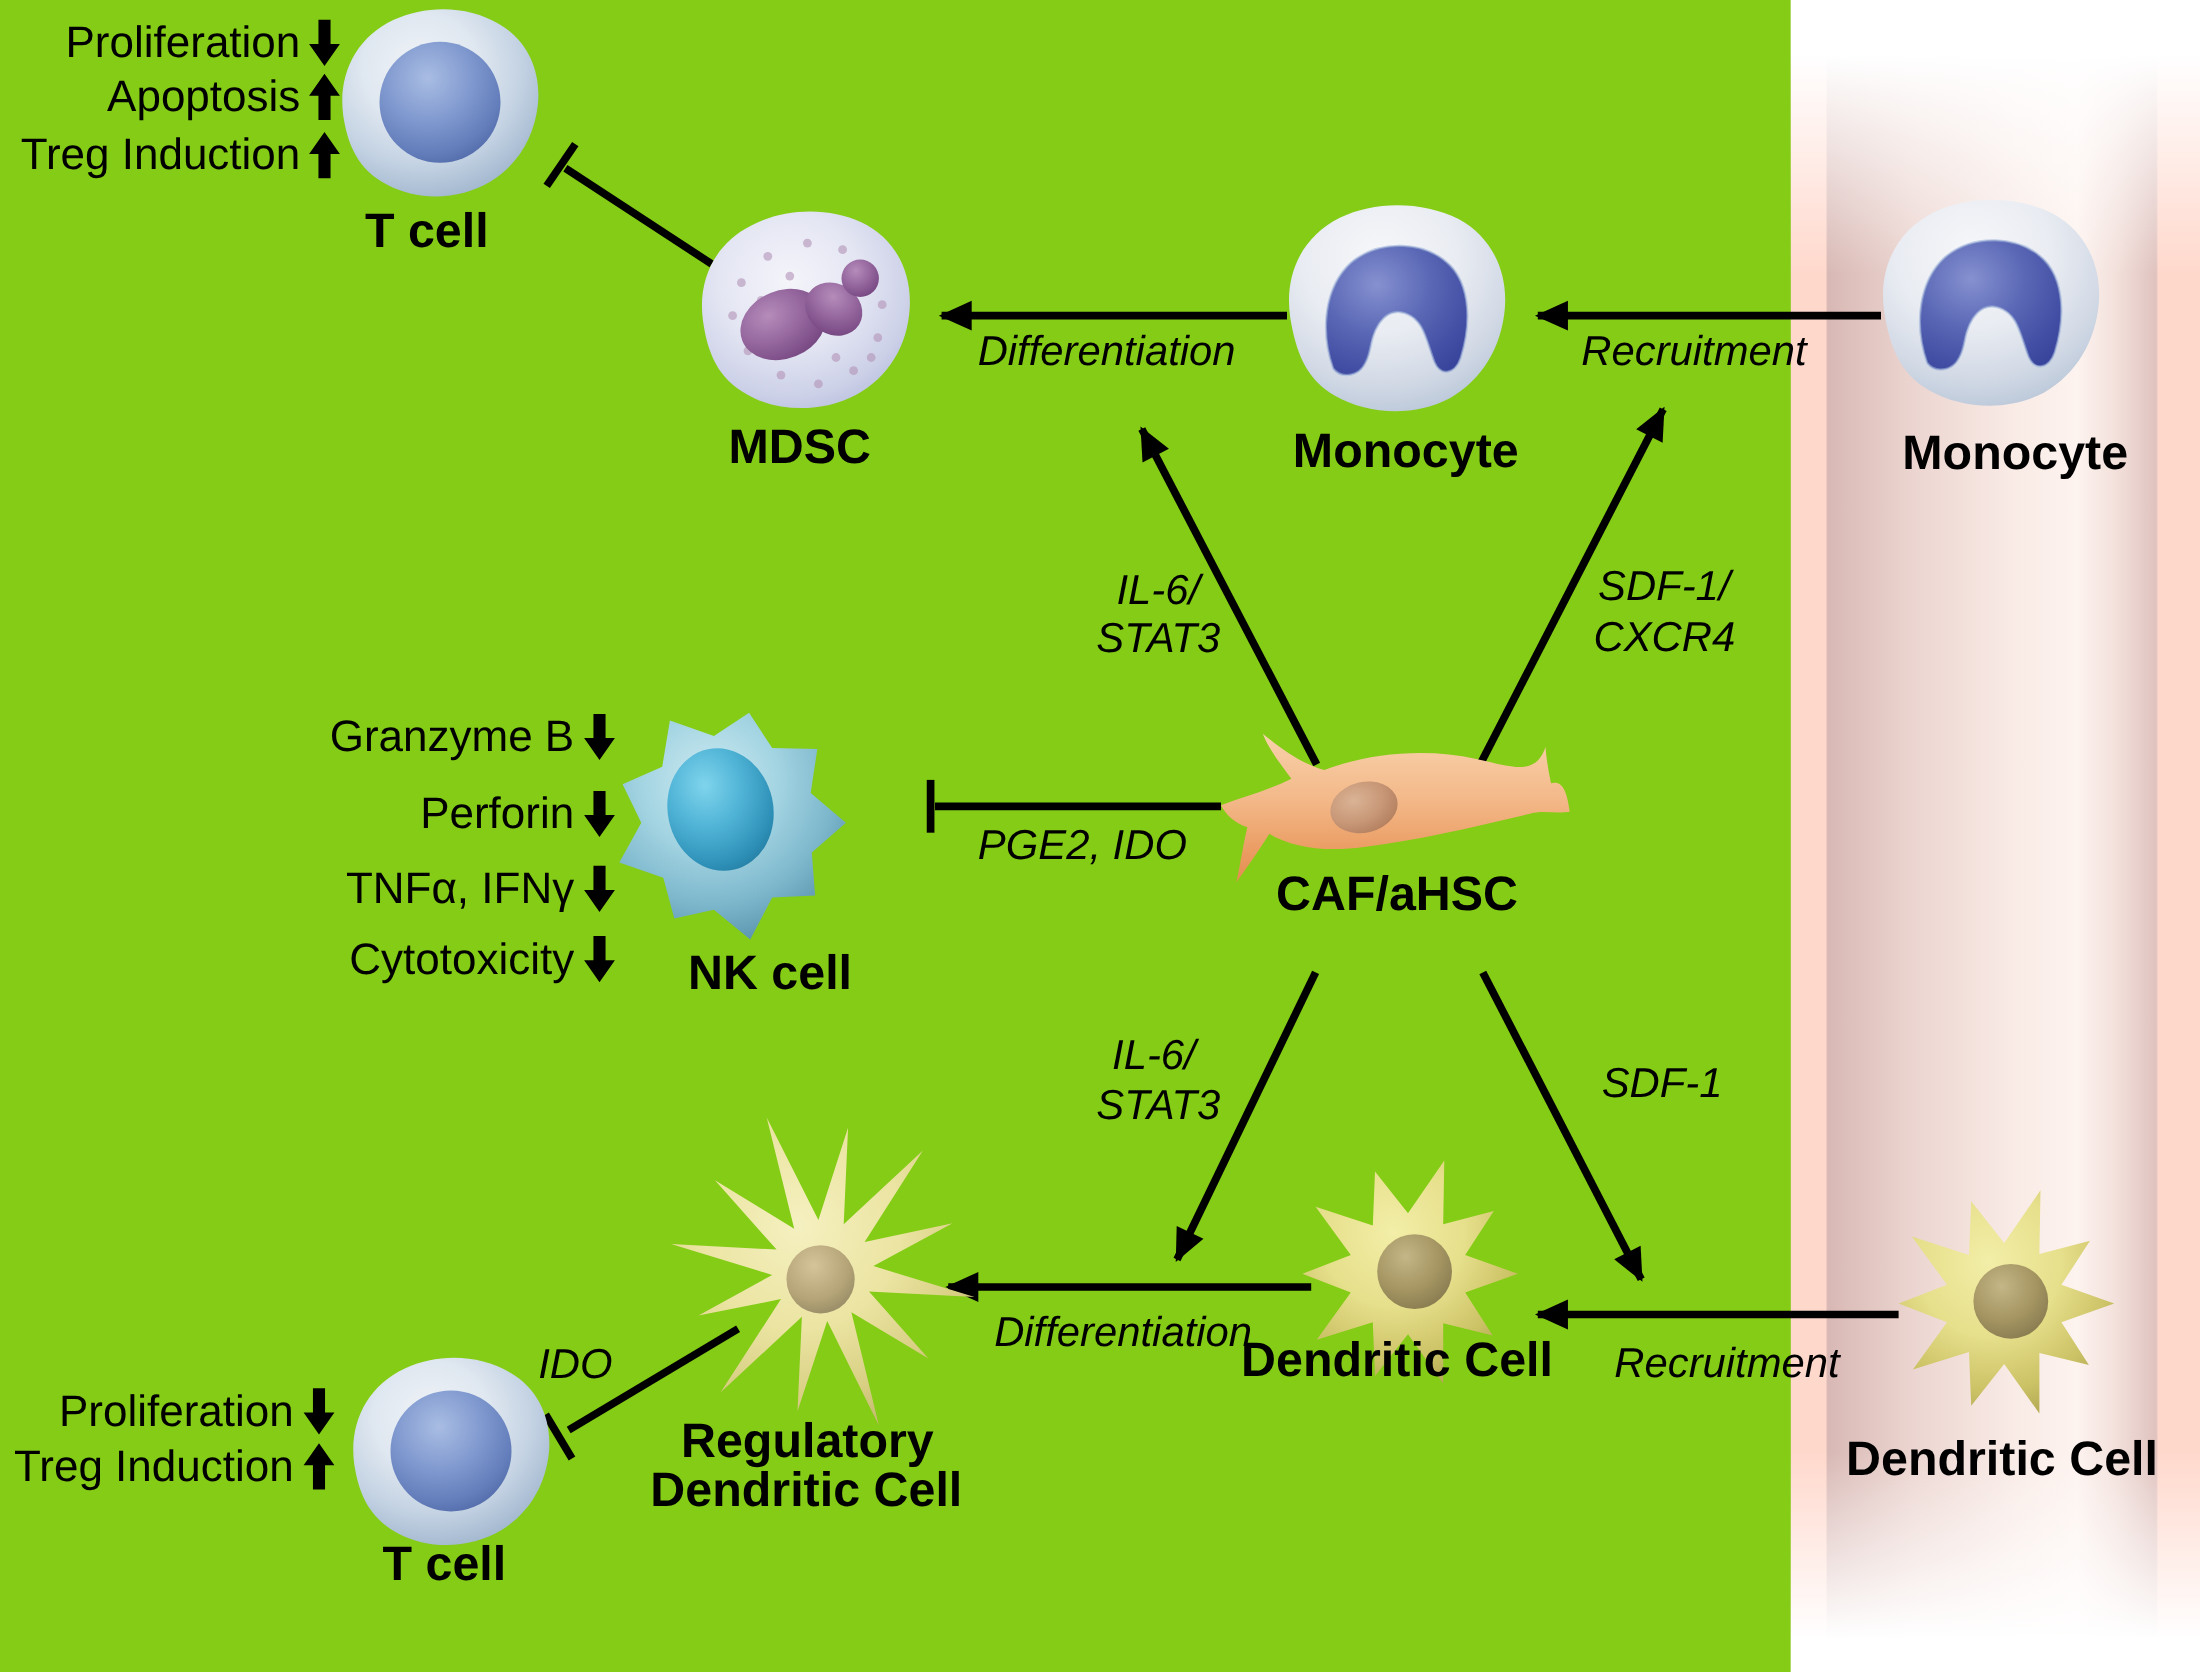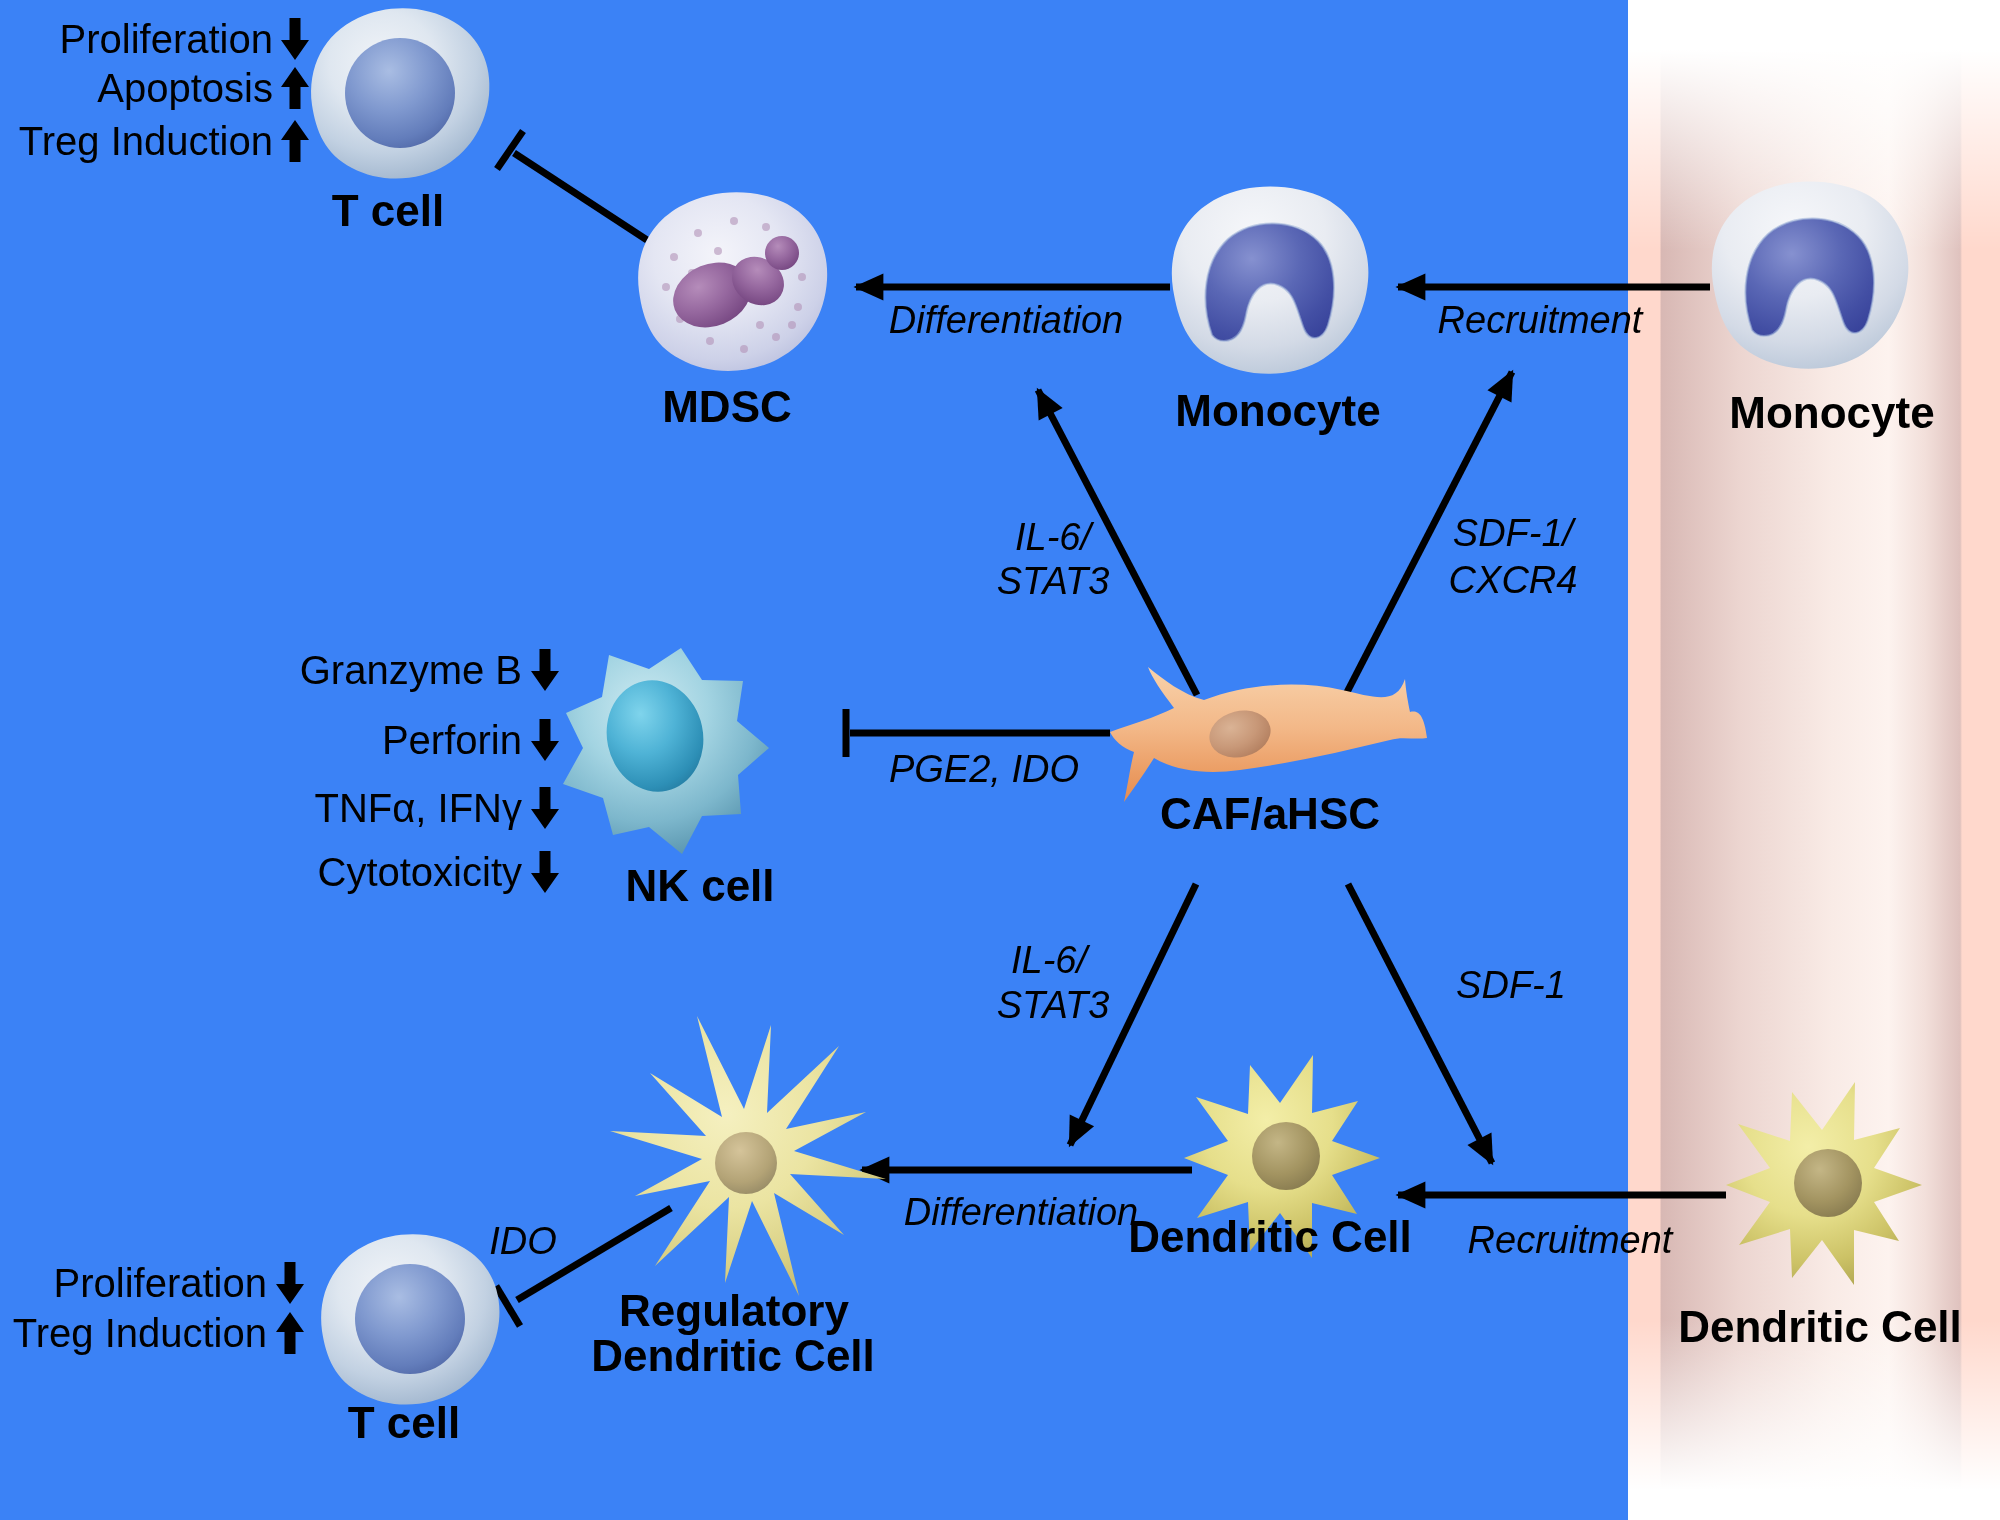--- a/index.html
+++ b/index.html
@@ -1,16 +1,16 @@
 <!DOCTYPE html>
 <html><head>
 <meta charset="utf-8">
 <style>
   html,body{margin:0;padding:0;background:#ffffff;}
-  .stage{position:relative;width:2000px;height:1520px;background:#3b82f6;overflow:hidden;}
+  .stage{position:relative;width:2000px;height:1520px;background:#84cc16;overflow:hidden;}
   svg{display:block;}
   text{font-family:"Liberation Sans","DejaVu Sans",sans-serif;fill:#000000;}
   .eff-label{font-size:40px;}
   .cell-name{font-size:44px;font-weight:bold;}
   .pathway-label{font-size:38px;font-style:italic;}
 </style>
 </head>
 <body>
 
 <div class="stage">

